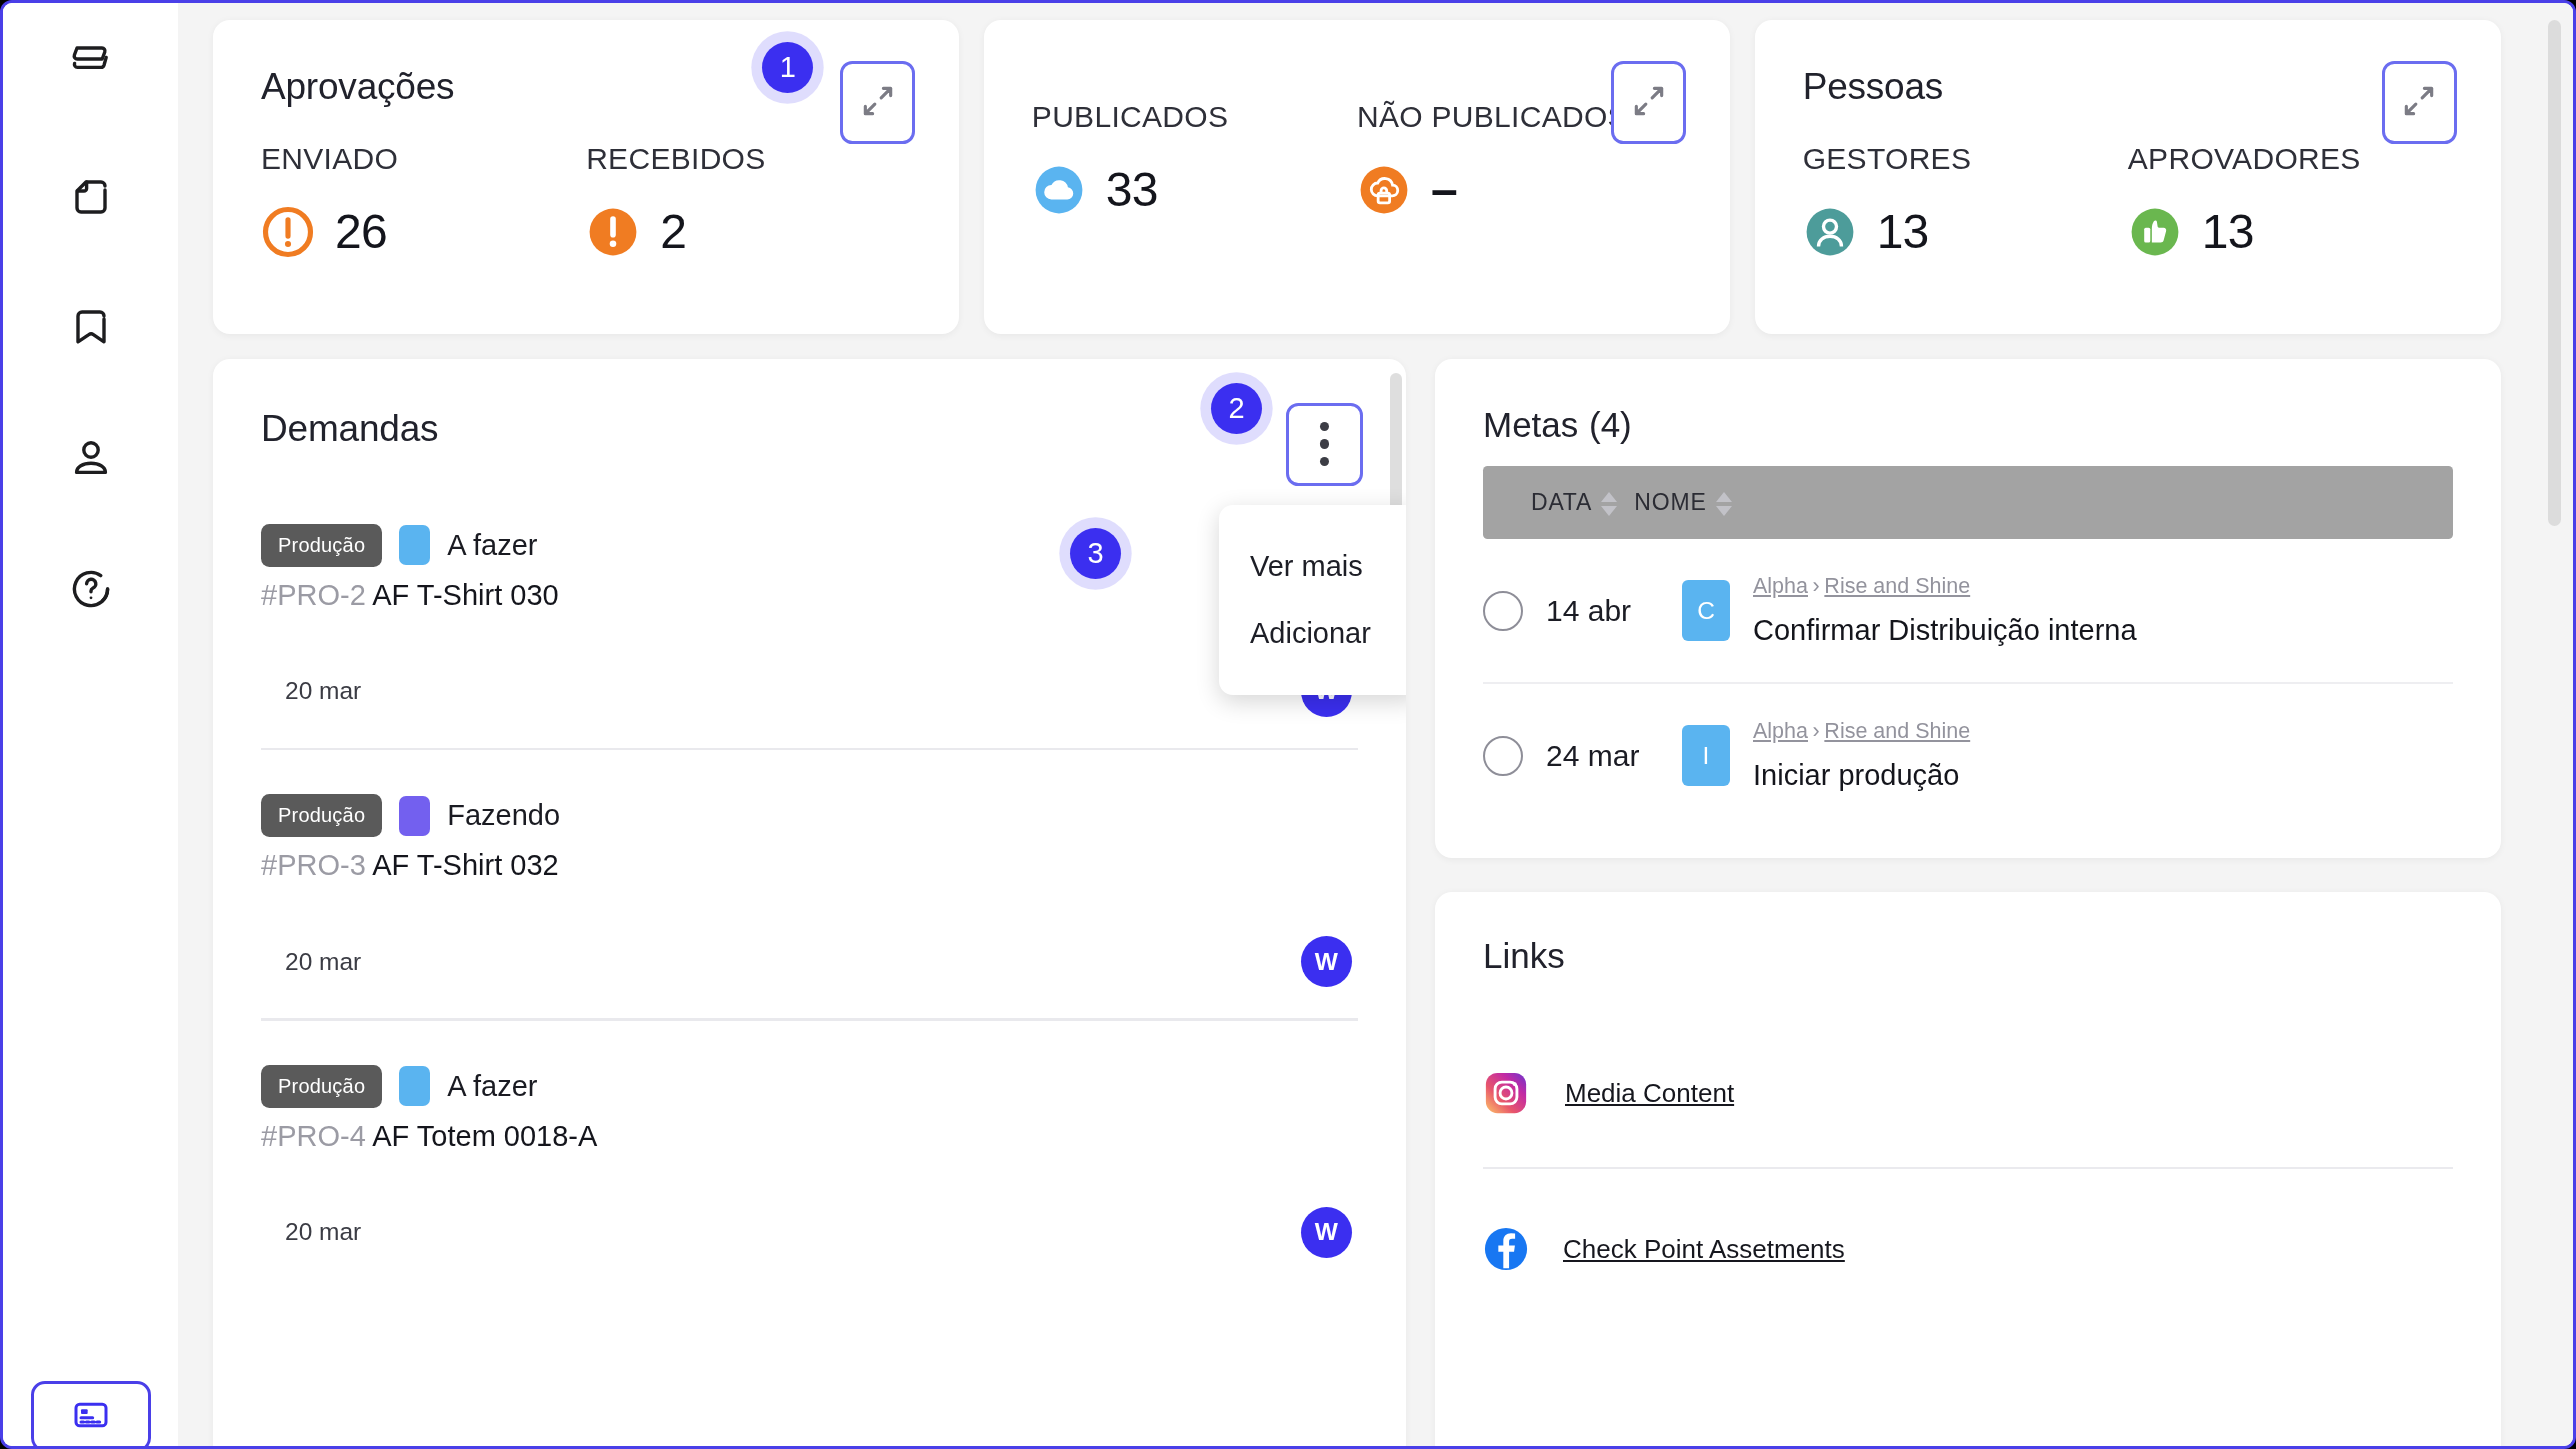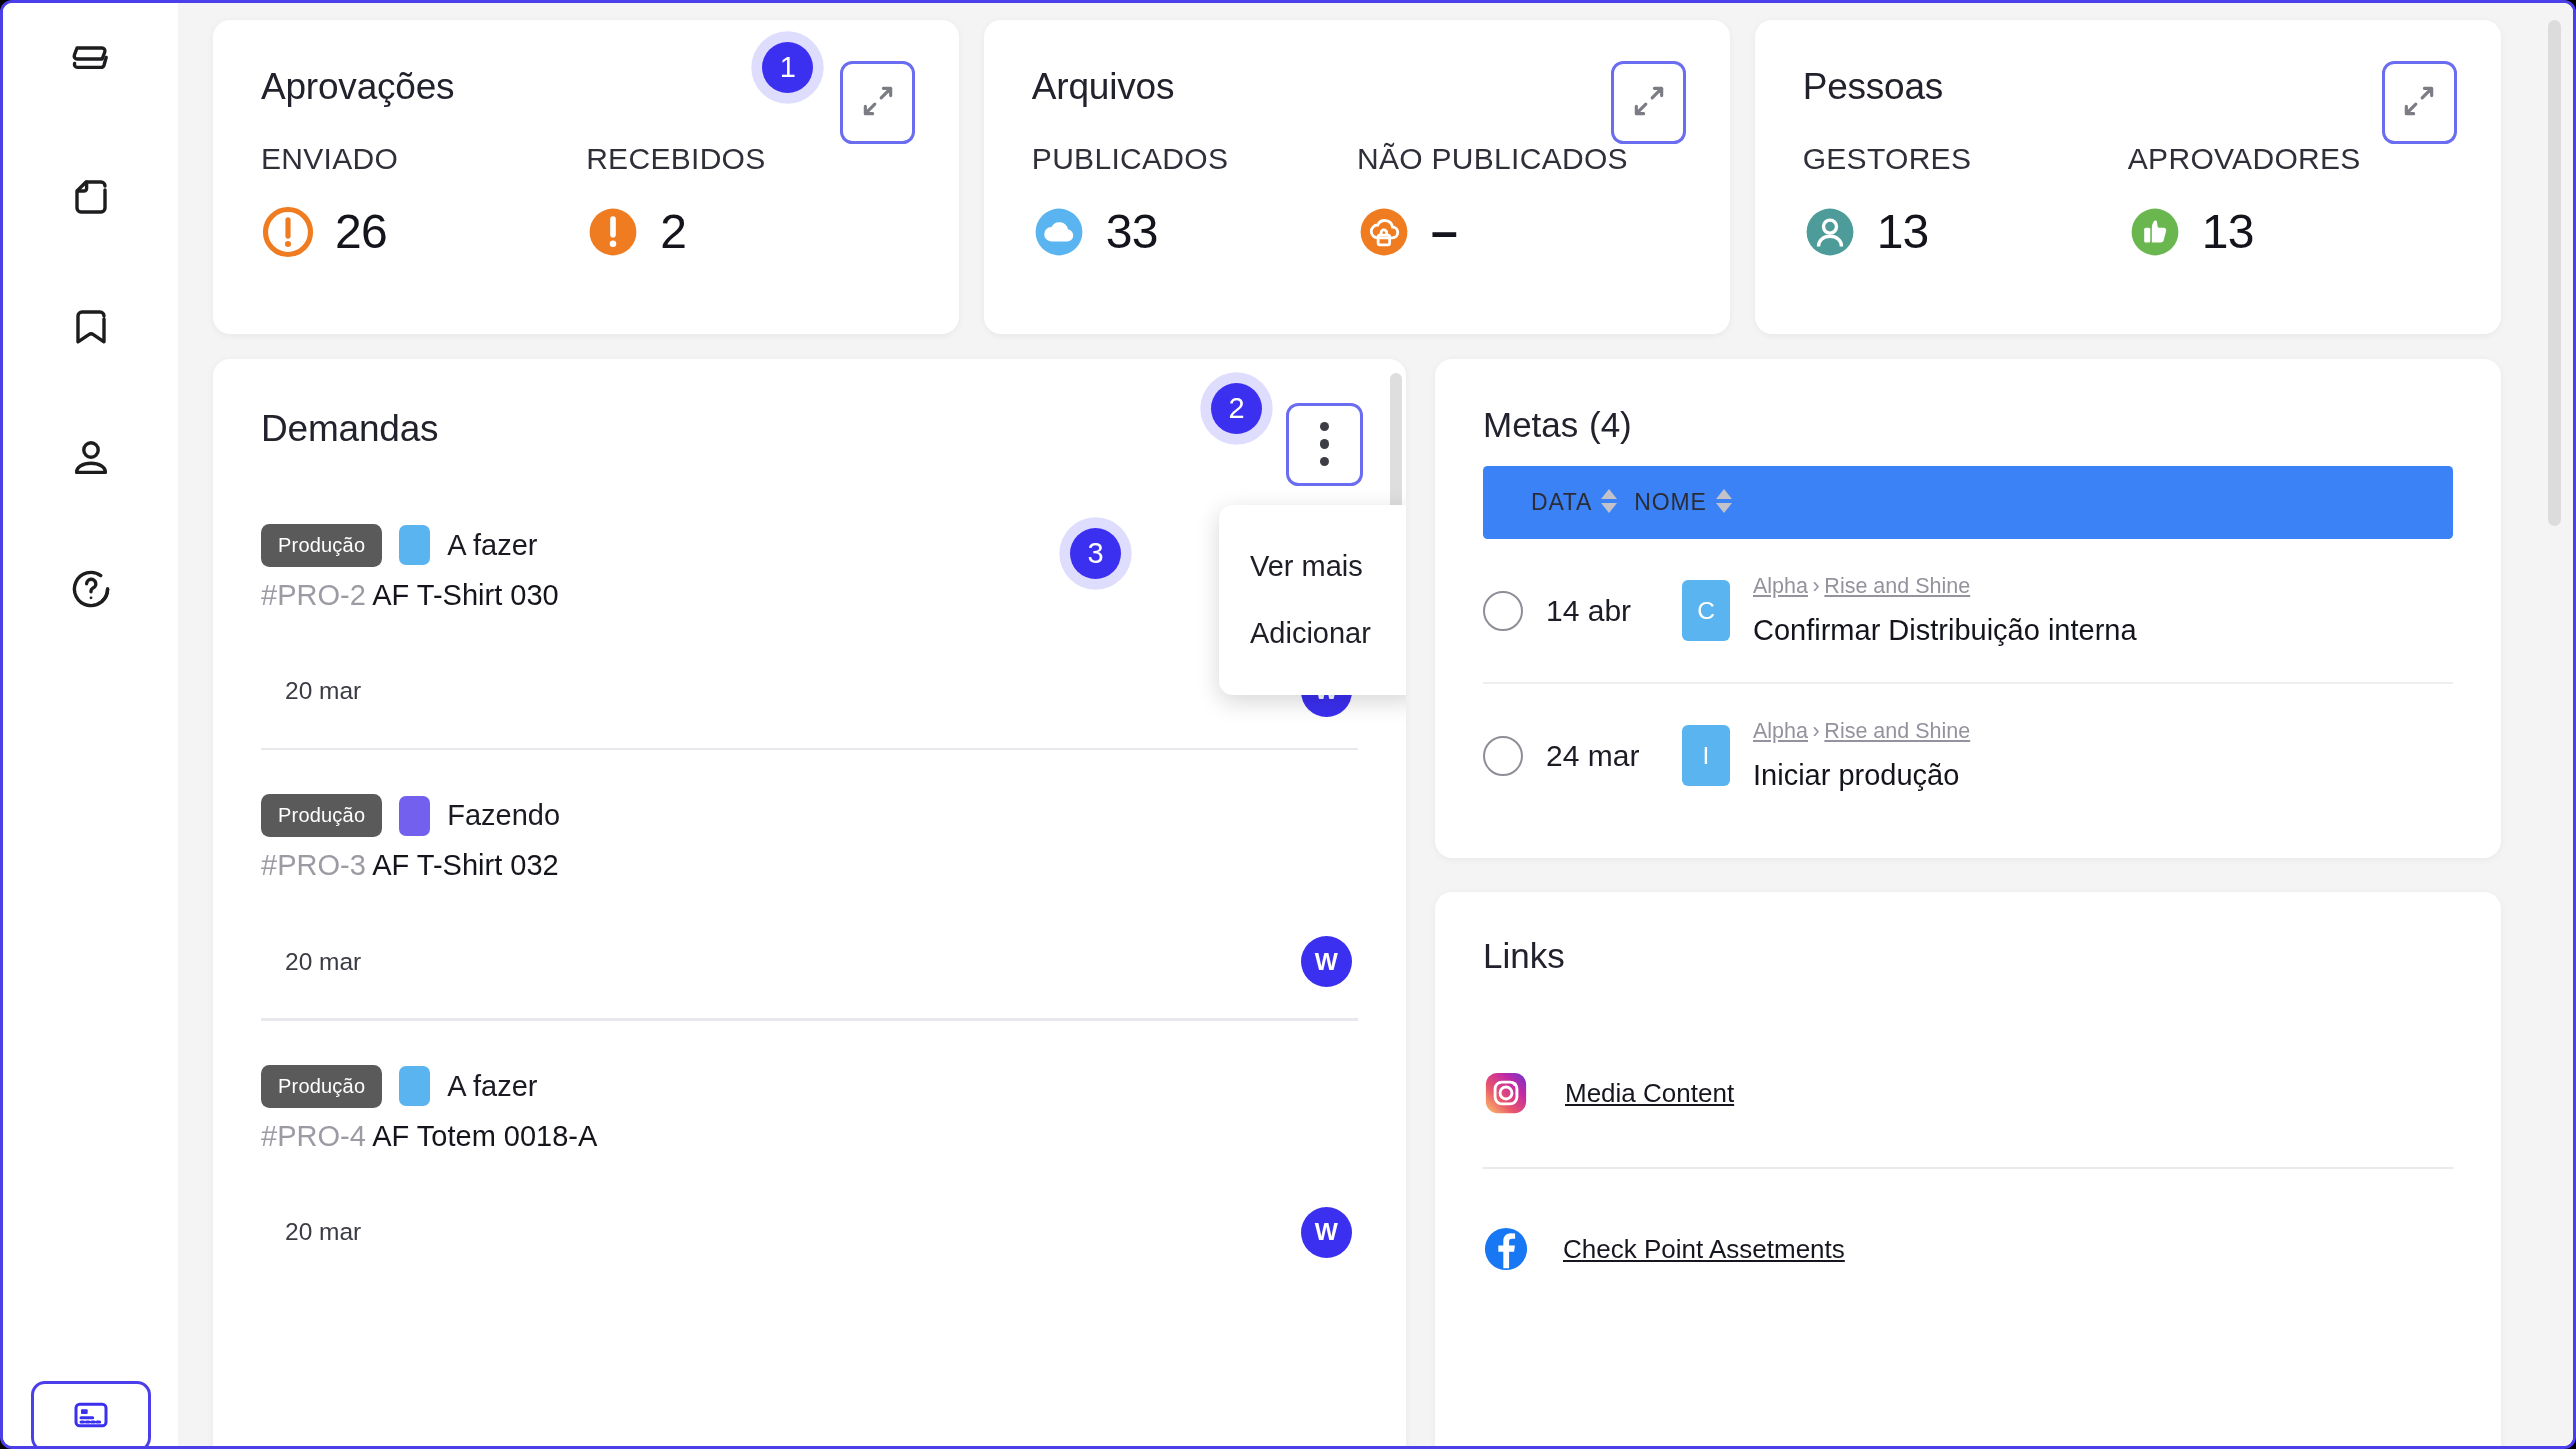--- a/index.html
+++ b/index.html
@@ -181,22 +181,22 @@
     font-size: 24.5px; font-weight: 700;
   }
   .dem-sep { height: 2.3px; background: #e9e9ed; margin-top: 31px; }
 
   
   .metas-card { background:#fff; border-radius: 17px; box-shadow: 0 1.5px 7.7px rgba(0,0,0,0.05);
     padding: 46px 48px 31px 48px; position: relative; }
   .metas-head { font-size: 35px; color: #21222c; margin-bottom: 21.5px; }
   .metas-head .count { margin-left: 10.7px; }
   .metas-thead {
-    background: #3b82f6; border-radius: 4.6px;
-    display: flex; align-items: flex-start; 
+    background: #a3a3a3; border-radius: 4.6px;
+    display: flex; align-items: flex-end; 
     padding: 23px 0 23px 48px;
   }
   .th { font-size: 23px; letter-spacing: 0.8px; color: #2b2c34; }
   .sorter { display: inline-flex; flex-direction: column; gap: 3.8px; margin: 0 17px 0 9.2px; cursor: pointer; }
   .sorter .up, .sorter .dn { width: 0; height: 0; border-left: 8.4px solid transparent; border-right: 8.4px solid transparent; }
   .sorter .up { border-bottom: 10px solid #c2c2c8; }
   .sorter .dn { border-top: 10px solid #c2c2c8; }
 
   .meta-row { display: flex; align-items: center; padding: 35px 0 35px 0; gap: 23px; }
   .meta-row + .meta-row { border-top: 2.3px solid #eeeef1; }
@@ -322,21 +322,20 @@
                     <circle cx="12" cy="17.2" r="1.45" fill="#fff"></circle>
                   </svg>
               </span>
               <span class="metric-num">2</span>
             </div>
           </div>
         </div>
       </div>
 
       <div class="card stat-card">
-        <div class="card-title">Arquivos</div>
         <div class="expand-btn">
           <span>
             <svg viewBox="0 0 24 24" fill="none" stroke="#7c7c85" stroke-width="2" stroke-linecap="round" stroke-linejoin="round">
               <path d="M14 10l6-6M20 4h-4.6M20 4v4.6"></path>
               <path d="M10 14l-6 6M4 20h4.6M4 20v-4.6"></path>
             </svg>
           </span>
         </div>
         <div class="metrics">
           <div class="metric">

